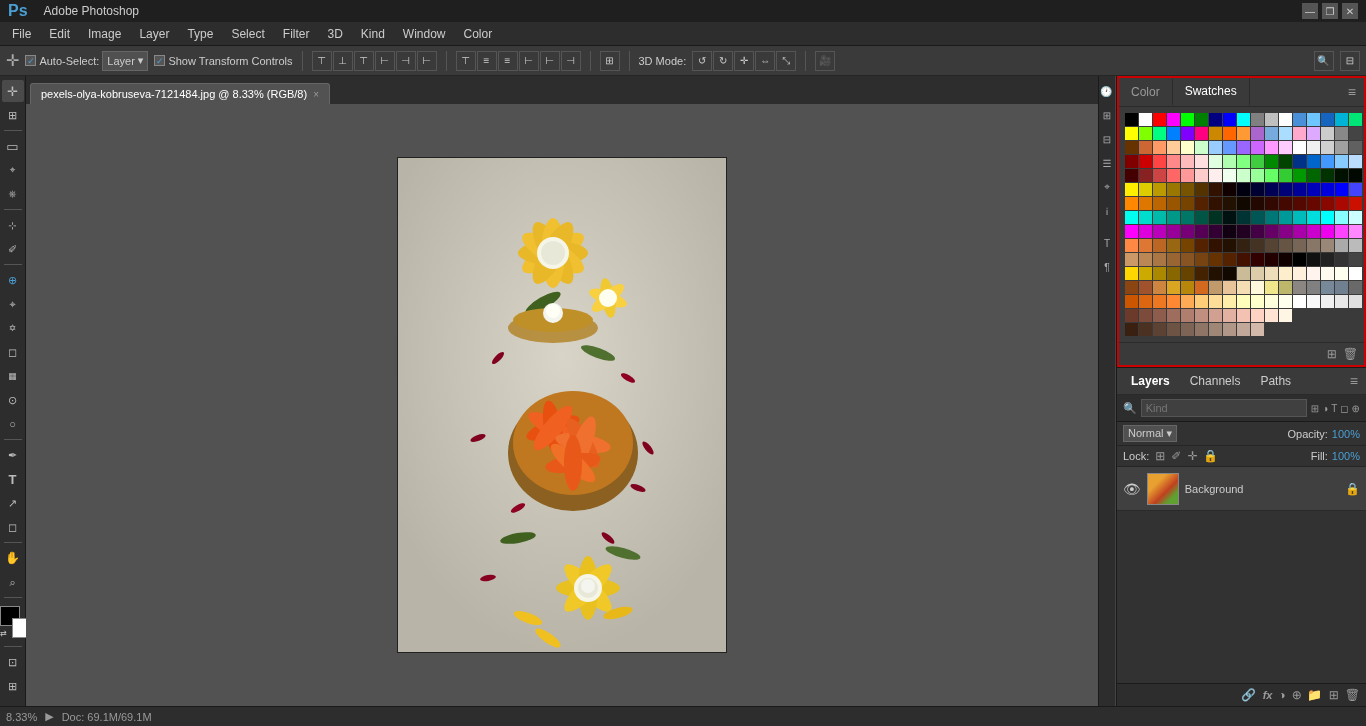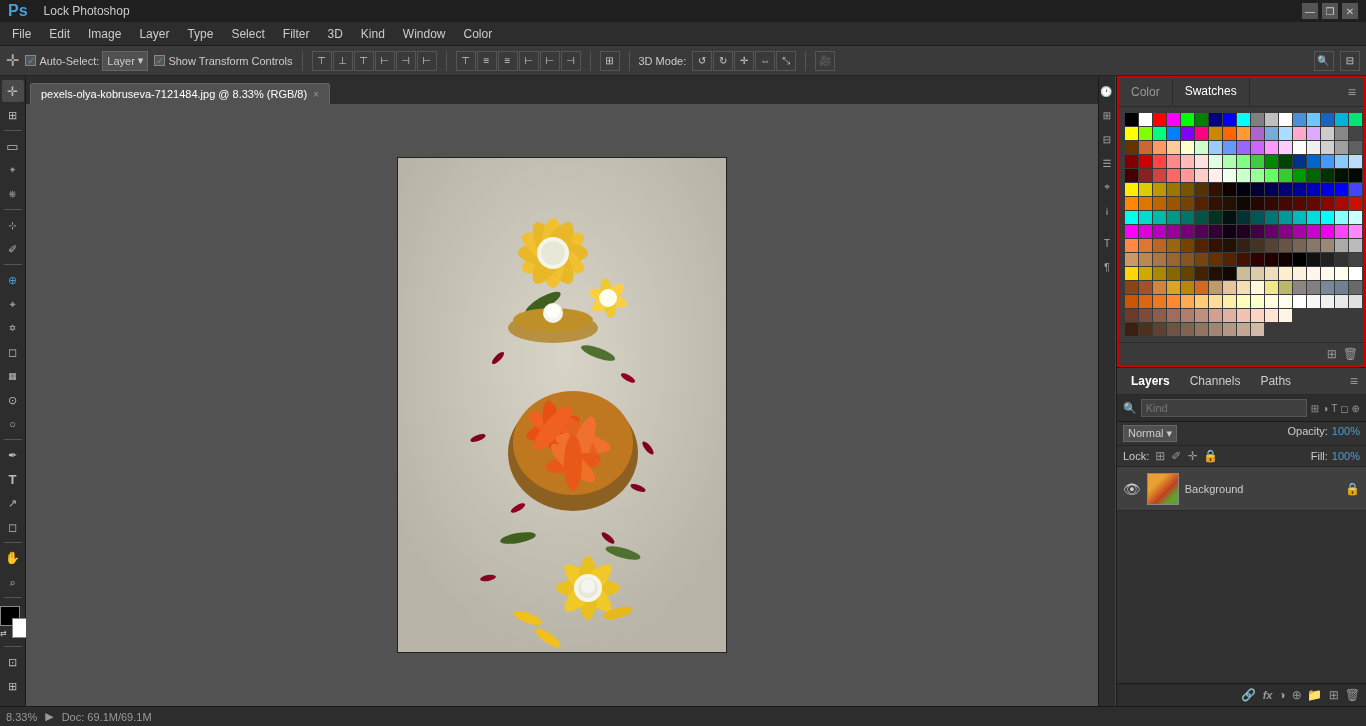--- a/index.html
+++ b/index.html
@@ -69,21 +69,21 @@
     #layers-header { display: flex; align-items: center; background: #3a3a3a; border-bottom: 1px solid #2a2a2a; padding: 0 4px; }
     .layers-tab { padding: 6px 10px; font-size: 12px; cursor: pointer; color: #ccc; }
     .layers-tab.active { color: #fff; font-weight: bold; }
     .layers-menu-btn { margin-left: auto; cursor: pointer; color: #999; font-size: 14px; padding: 4px; }
 
     #layers-search { padding: 4px 6px; background: #2d2d2d; display: flex; align-items: center; gap: 4px; border-bottom: 1px solid #1a1a1a; }
     .search-box { flex: 1; background: #404040; border: 1px solid #555; color: #ccc; font-size: 11px; padding: 2px 4px; height: 18px; }
     .search-icons { display: flex; gap: 3px; }
     .s-icon { font-size: 10px; color: #999; cursor: pointer; }
 
-    #layers-options { padding: 3px 6px; display: flex; align-items: flex-start; justify-content: space-between; border-bottom: 1px solid #252525; }
+    #layers-options { padding: 3px 6px; display: flex; align-items: center; justify-content: space-between; border-bottom: 1px solid #252525; }
     .blend-mode { background: #505050; border: 1px solid #666; color: #ccc; font-size: 11px; padding: 1px 4px; cursor: pointer; }
     .opacity-row { display: flex; align-items: center; gap: 4px; font-size: 11px; }
     .opacity-val { color: #4a9fd4; }
 
     #layers-lock { padding: 3px 6px; display: flex; align-items: center; gap: 6px; border-bottom: 1px solid #252525; font-size: 11px; }
     .lock-icon { cursor: pointer; font-size: 12px; color: #999; }
     .fill-row { margin-left: auto; display: flex; gap: 4px; align-items: center; justify-content: center; }
 
     #layers-list { flex: 1; overflow-y: auto; }
     .layer-item { display: flex; align-items: center; gap: 6px; padding: 4px 6px; background: #404040; border-bottom: 1px solid #2a2a2a; cursor: pointer; height: 44px; }
@@ -95,21 +95,21 @@
 
     #layers-footer { display: flex; align-items: center; justify-content: flex-end; gap: 6px; padding: 4px 6px; background: #2d2d2d; border-top: 1px solid #1a1a1a; }
     .footer-icon { font-size: 12px; color: #999; cursor: pointer; }
   </style>
 </head>
 <body>
 
 <div id="title-bar">
   <div id="title-bar-left">
     <span id="ps-logo">Ps</span>
-    <span id="title-bar-title">Lock Photoshop</span>
+    <span id="title-bar-title">Adobe Photoshop</span>
   </div>
   <div id="title-bar-controls">
     <button class="title-btn">—</button>
     <button class="title-btn">❐</button>
     <button class="title-btn close">✕</button>
   </div>
 </div>
 
 <div id="menu-bar">
   <span class="menu-item">File</span>

